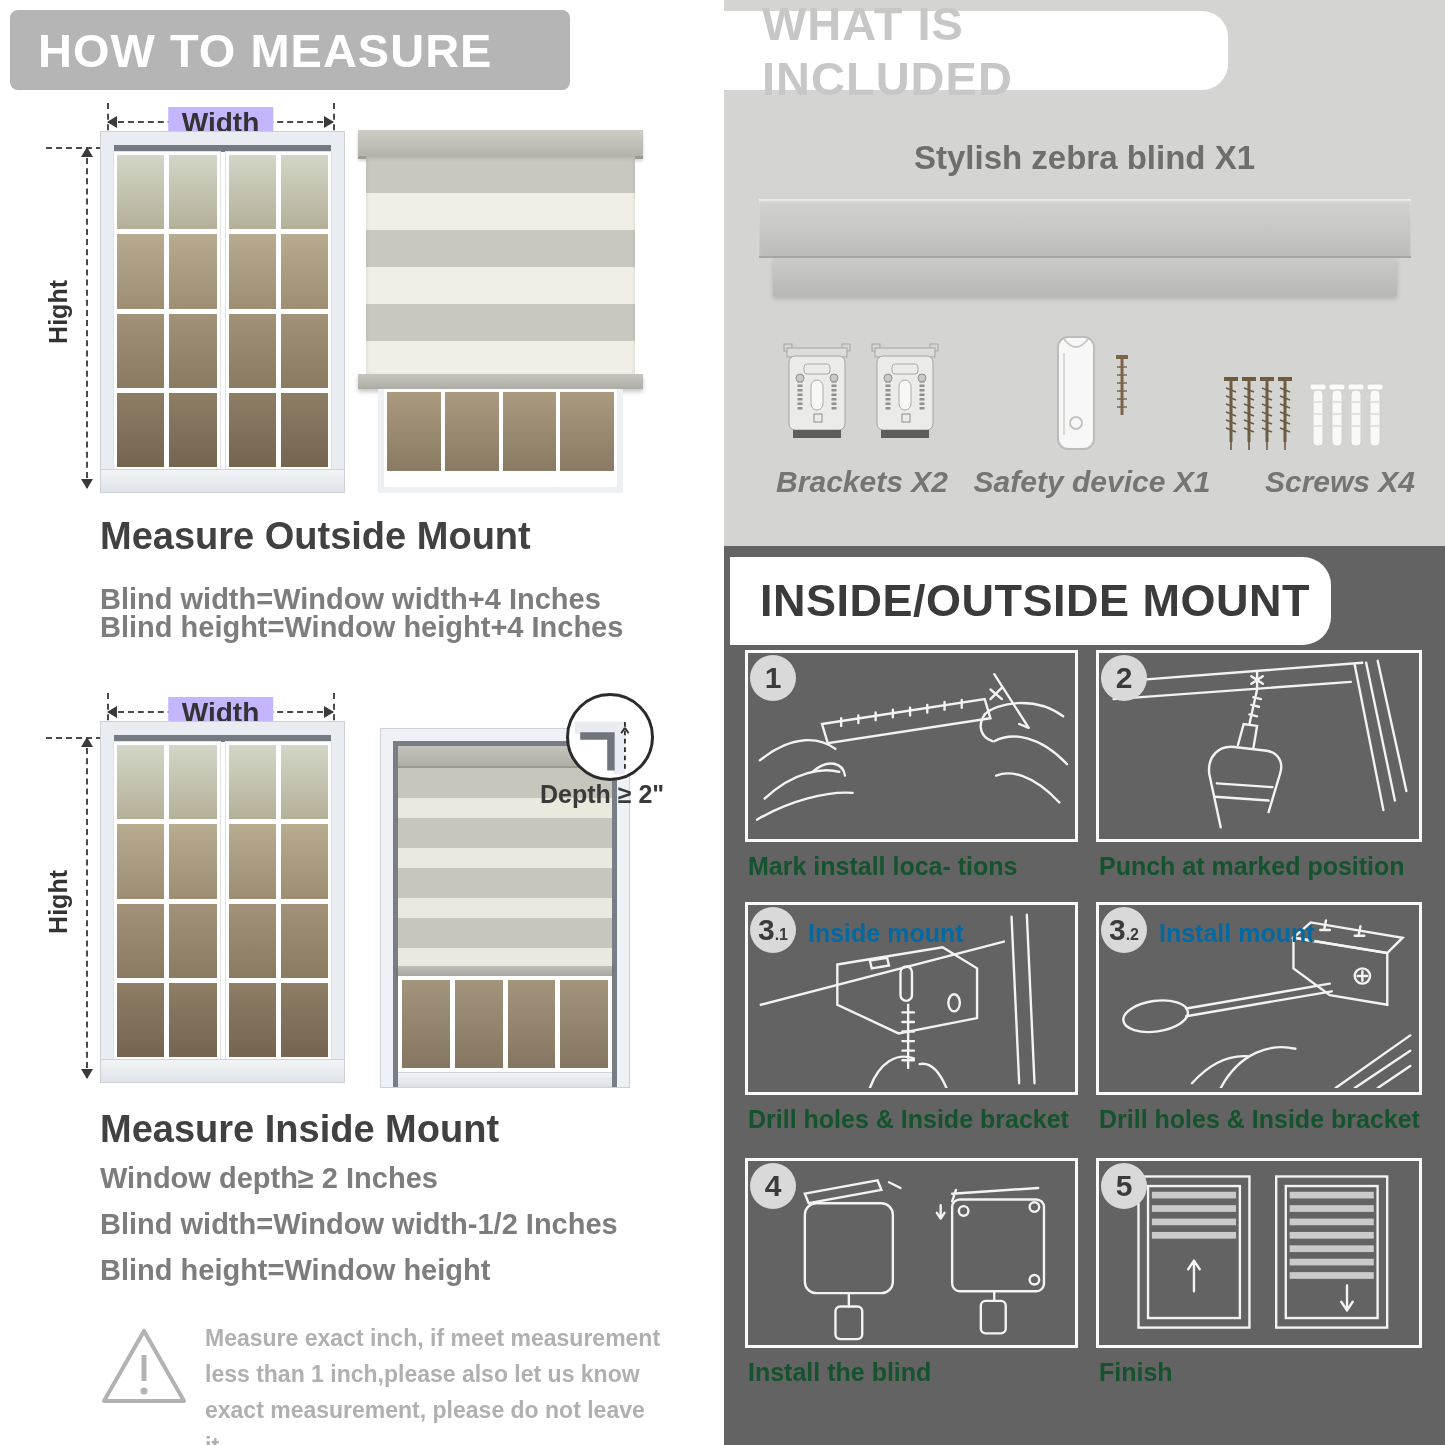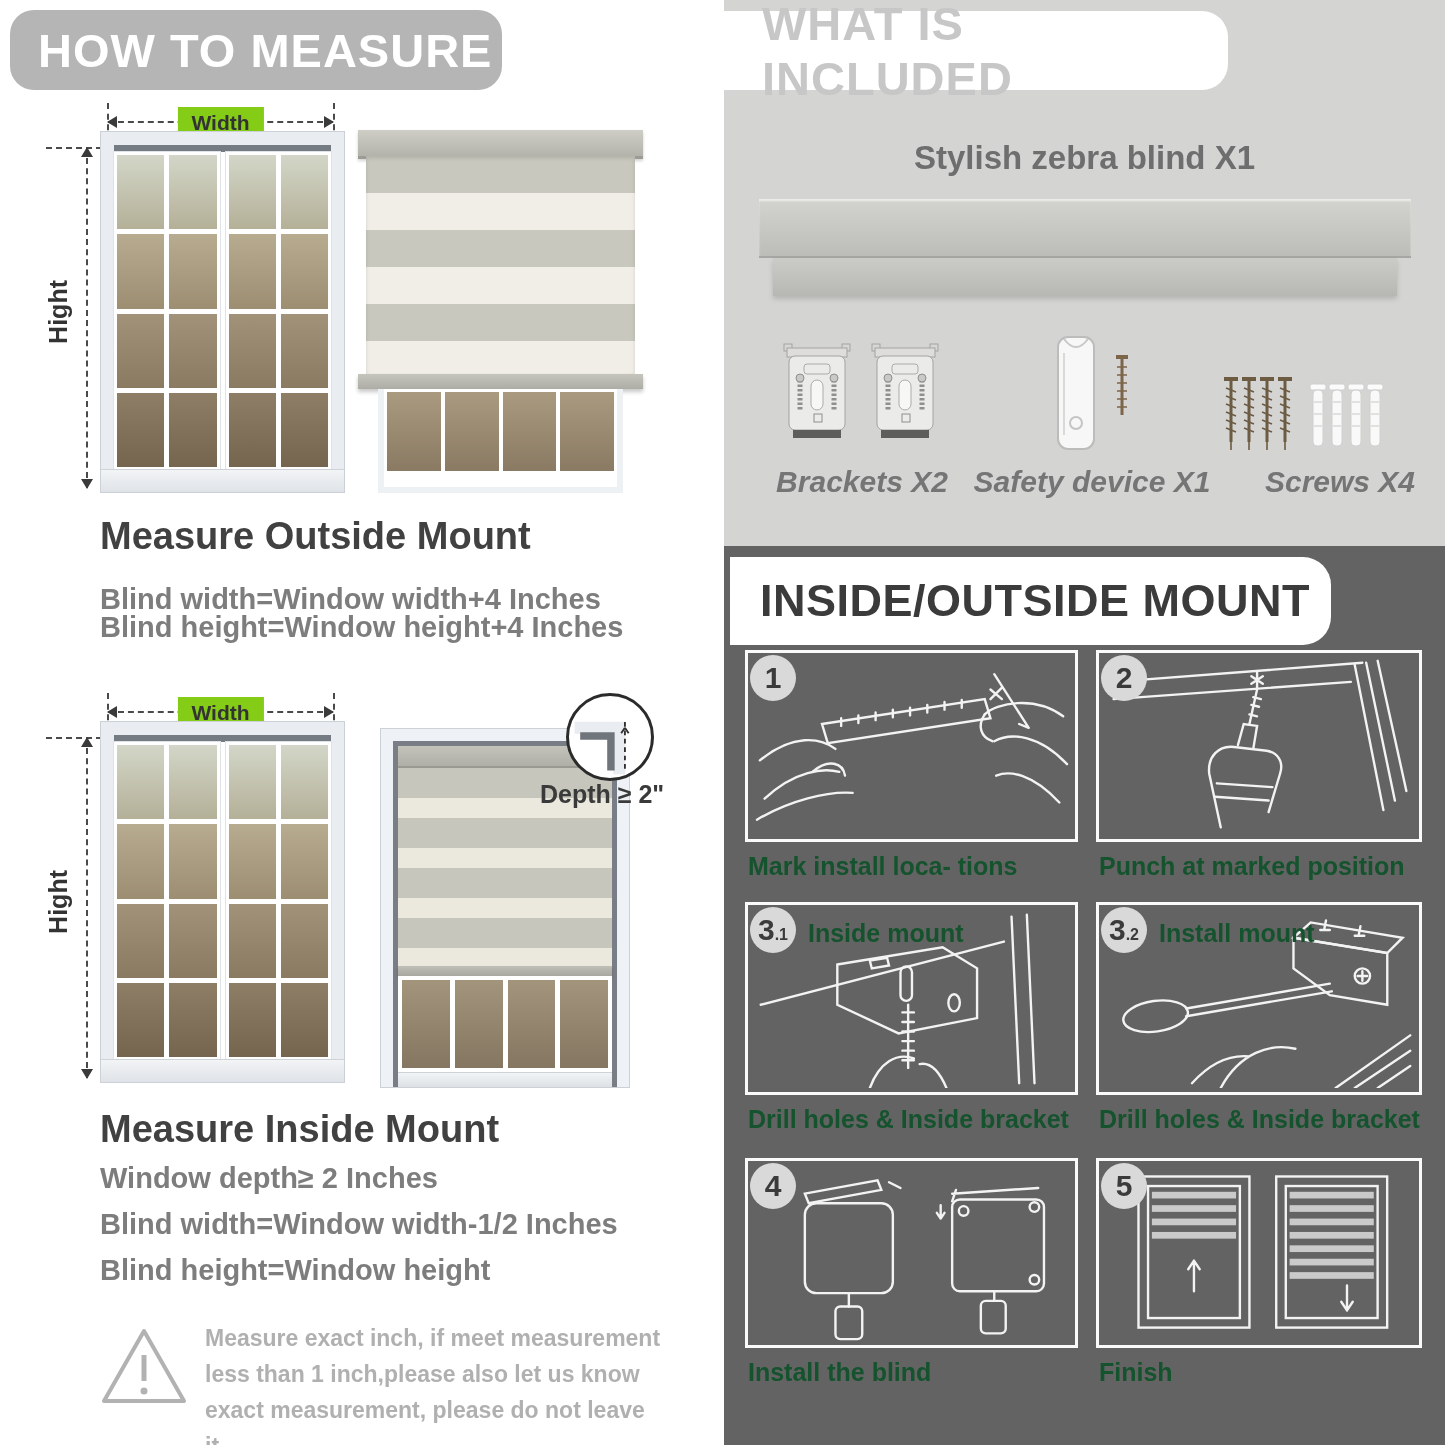--- a/index.html
+++ b/index.html
@@ -1,35 +1,35 @@
 <!DOCTYPE html>
 <html><head>
 <meta charset="utf-8">
 <style>
   html,body{margin:0;padding:0;background:#ffffff;}
   .canvas{position:relative;width:1445px;height:1445px;background:#ffffff;overflow:hidden;
           font-family:"Liberation Sans",sans-serif;font-weight:bold;}
   .abs{position:absolute;}
 
   
-  .htm-header{left:10px;top:10px;width:492px;height:80px;background:#b5b5b5;border-radius:24px;
+  .htm-header{left:10px;top:10px;width:560px;height:80px;background:#b5b5b5;border-radius:8px;
               display:flex;align-items:center;padding-left:28px;box-sizing:border-box;}
   .htm-header span{color:#ffffff;font-size:47px;letter-spacing:1px;}
 
   .heading{color:#414141;font-size:38px;}
   .subline{color:#7d7d7d;font-size:29px;}
 
   
   .dimw{height:0;border-top:2px dashed #4a4a4a;}
   .dimw::before{content:"";position:absolute;left:-1px;top:-7px;width:0;height:0;
                 border:6px solid transparent;border-right:10px solid #3a3a3a;border-left:none;}
   .dimw::after{content:"";position:absolute;right:-1px;top:-7px;width:0;height:0;
                border:6px solid transparent;border-left:10px solid #3a3a3a;border-right:none;}
-  .dimw .lbl{position:absolute;left:50%;top:-16px;transform:translateX(-50%);background:#84cc16;
-             padding:0 14px;font-size:21px;color:#333333;line-height:32px;}
+  .dimw .lbl{position:absolute;left:50%;top:-16px;transform:translateX(-50%);background:#c4b5fd;
+             padding:0 14px;font-size:28px;color:#333333;line-height:32px;}
   .tick{width:0;border-left:2px dashed #4a4a4a;height:38px;}
   .htick{height:0;border-top:2px dashed #4a4a4a;}
   .dimh{width:0;border-left:2px dashed #4a4a4a;}
   .dimh::before{content:"";position:absolute;top:-1px;left:-7px;width:0;height:0;
                 border:6px solid transparent;border-bottom:10px solid #3a3a3a;border-top:none;}
   .dimh::after{content:"";position:absolute;bottom:-1px;left:-7px;width:0;height:0;
                border:6px solid transparent;border-top:10px solid #3a3a3a;border-bottom:none;}
   .vlbl{writing-mode:vertical-rl;transform:rotate(180deg);font-size:25px;color:#333333;
         background:#ffffff;padding:10px 0;}
 
@@ -94,21 +94,21 @@
   .iom-header{left:730px;top:557px;width:601px;height:88px;background:#ffffff;
               border-radius:0 28px 28px 0;display:flex;align-items:center;padding-left:30px;
               box-sizing:border-box;}
   .iom-header span{color:#3b3b3b;font-size:45px;letter-spacing:.5px;}
 
   .frame{border:3px solid #fafafa;box-sizing:border-box;}
   .badge{position:absolute;left:2px;top:2px;width:46px;height:46px;border-radius:50%;
          background:#d9d9d9;color:#3b3b3b;display:flex;align-items:center;justify-content:center;
          font-size:30px;}
   .badge .sub{font-size:16px;margin-top:10px;}
-  .frame-title{position:absolute;left:60px;top:14px;color:#14532d;font-size:25px;}
+  .frame-title{position:absolute;left:60px;top:14px;color:#0369a1;font-size:25px;}
   .caption{color:#14532d;font-size:25px;}
   .ill{position:absolute;inset:4px;width:calc(100% - 8px);height:calc(100% - 8px);}
 </style>
 </head>
 <body>
 
 <div class="canvas">
 
   <div class="abs htm-header">
     <span>HOW TO MEASURE</span>

